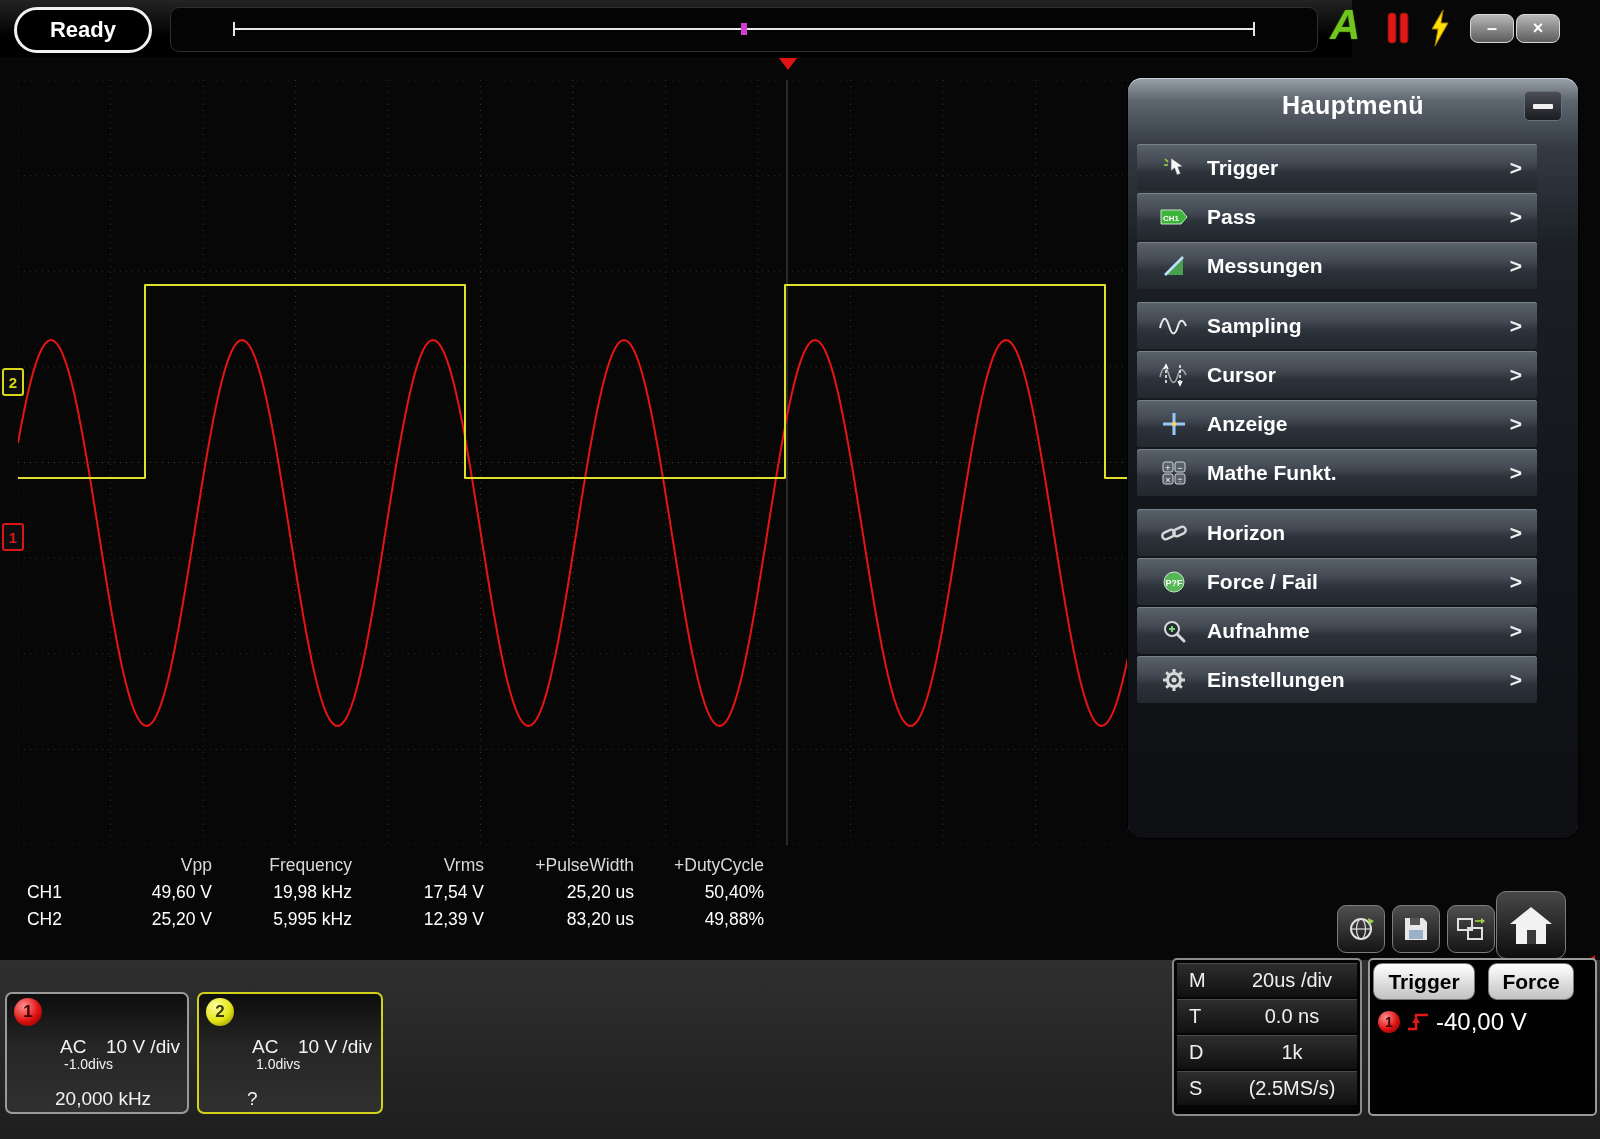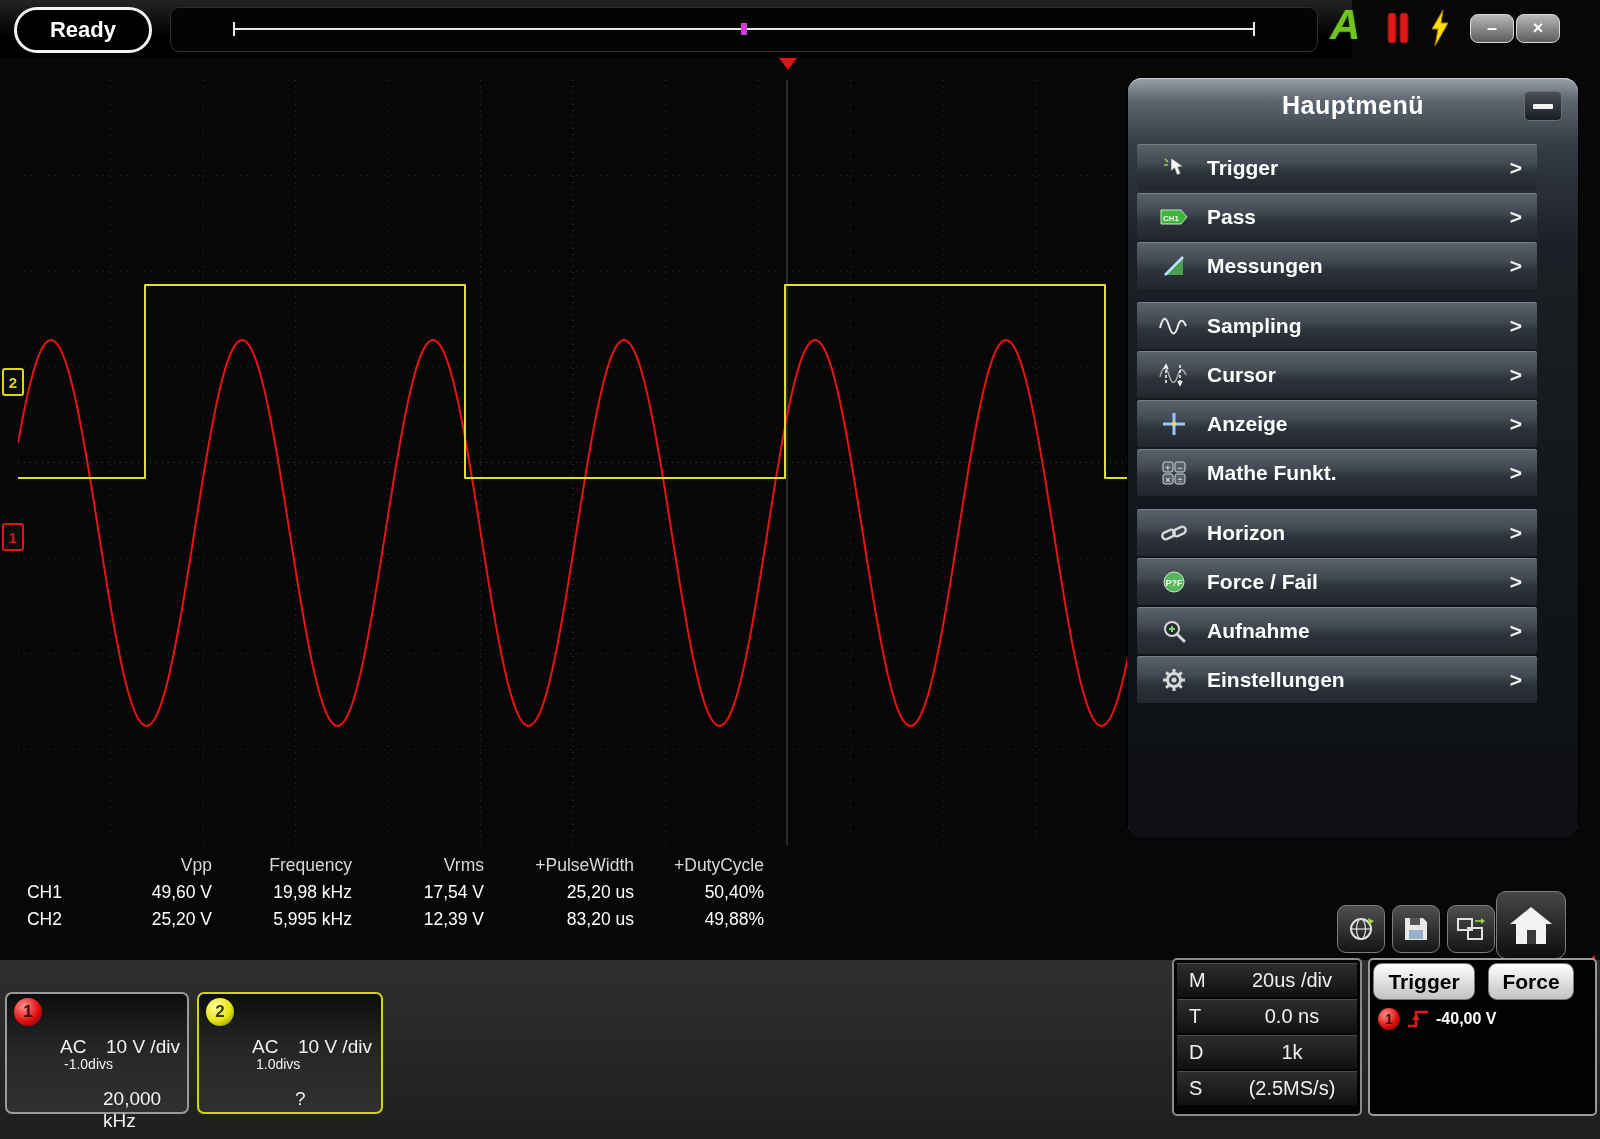--- a/index.html
+++ b/index.html
@@ -54,37 +54,37 @@
   .tb-row{height:34px;margin-bottom:2px;display:flex;align-items:center;background:linear-gradient(#2e2e2e,#101010);box-shadow:inset 0 1px 0 #4a4a4a;}
   .tb-k{width:42px;padding-left:12px;color:#f0f0f0;font-size:20px;}
   .tb-v{flex:1;text-align:center;color:#f0f0f0;font-size:20px;padding-right:4px;}
 
   
   .trg{position:absolute;left:1368px;top:958px;width:229px;height:158px;background:#020202;border:2px solid #9a9a9a;border-radius:5px;box-sizing:border-box;}
   .trg-btn{position:absolute;top:3px;height:35px;background:linear-gradient(#fff,#c2c2c2);border:1px solid #7a7a7a;border-radius:9px;color:#000;font-size:21px;font-weight:bold;display:flex;align-items:center;justify-content:center;cursor:pointer;}
   .trg-trigger{left:3px;width:100px;}
   .trg-force{left:118px;width:84px;}
   .trg-row{position:absolute;left:8px;top:48px;display:flex;align-items:center;gap:6px;}
-  .trg-level{color:#fff;font-size:16px;font-weight:bold;}
+  .trg-level{color:#fff;font-size:24px;}
   .red-left-tri{position:absolute;left:1584px;top:955px;width:0;height:0;border-top:8px solid transparent;border-bottom:8px solid transparent;border-right:11px solid #e01212;}
 
   .circ{border-radius:50%;display:flex;align-items:center;justify-content:center;font-weight:bold;}
   .circ-red{background:radial-gradient(circle at 35% 30%,#ff9090,#e01010 55%,#6a0000);color:#400000;}
   .circ-yellow{background:radial-gradient(circle at 35% 30%,#ffffa0,#e4e414 55%,#767600);color:#3a3a00;}
   .circ-sm{width:22px;height:22px;font-size:14px;}
 
   
   .ch-box{position:absolute;top:992px;height:122px;border-radius:7px;background:linear-gradient(180deg,#0d0d0d,#262626 45%,#303030);box-sizing:border-box;cursor:pointer;}
   .ch-1{left:5px;width:184px;border:2px solid #9a9a9a;}
   .ch-2{left:197px;width:186px;border:2px solid #d2d21c;}
   .ch-circ{position:absolute;left:7px;top:4px;width:28px;height:28px;font-size:17px;}
   .ch-l1{position:absolute;left:11px;top:42px;color:#f2f2f2;font-size:19px;}
   .ch-l1 .ac{display:inline-block;width:46px;margin-left:42px;}
   .ch-l2{position:absolute;left:57px;top:62px;color:#f2f2f2;font-size:14px;}
-  .ch-l3{position:absolute;left:48px;top:94px;color:#f2f2f2;font-size:19px;margin-left:48px;}
+  .ch-l3{position:absolute;left:48px;top:94px;color:#f2f2f2;font-size:19px;}
 </style>
 </head>
 <body>
 
 <div id="app">
 
   <div class="topbar">
     <div class="ready-btn">Ready</div>
 
     <div class="slider-box">

